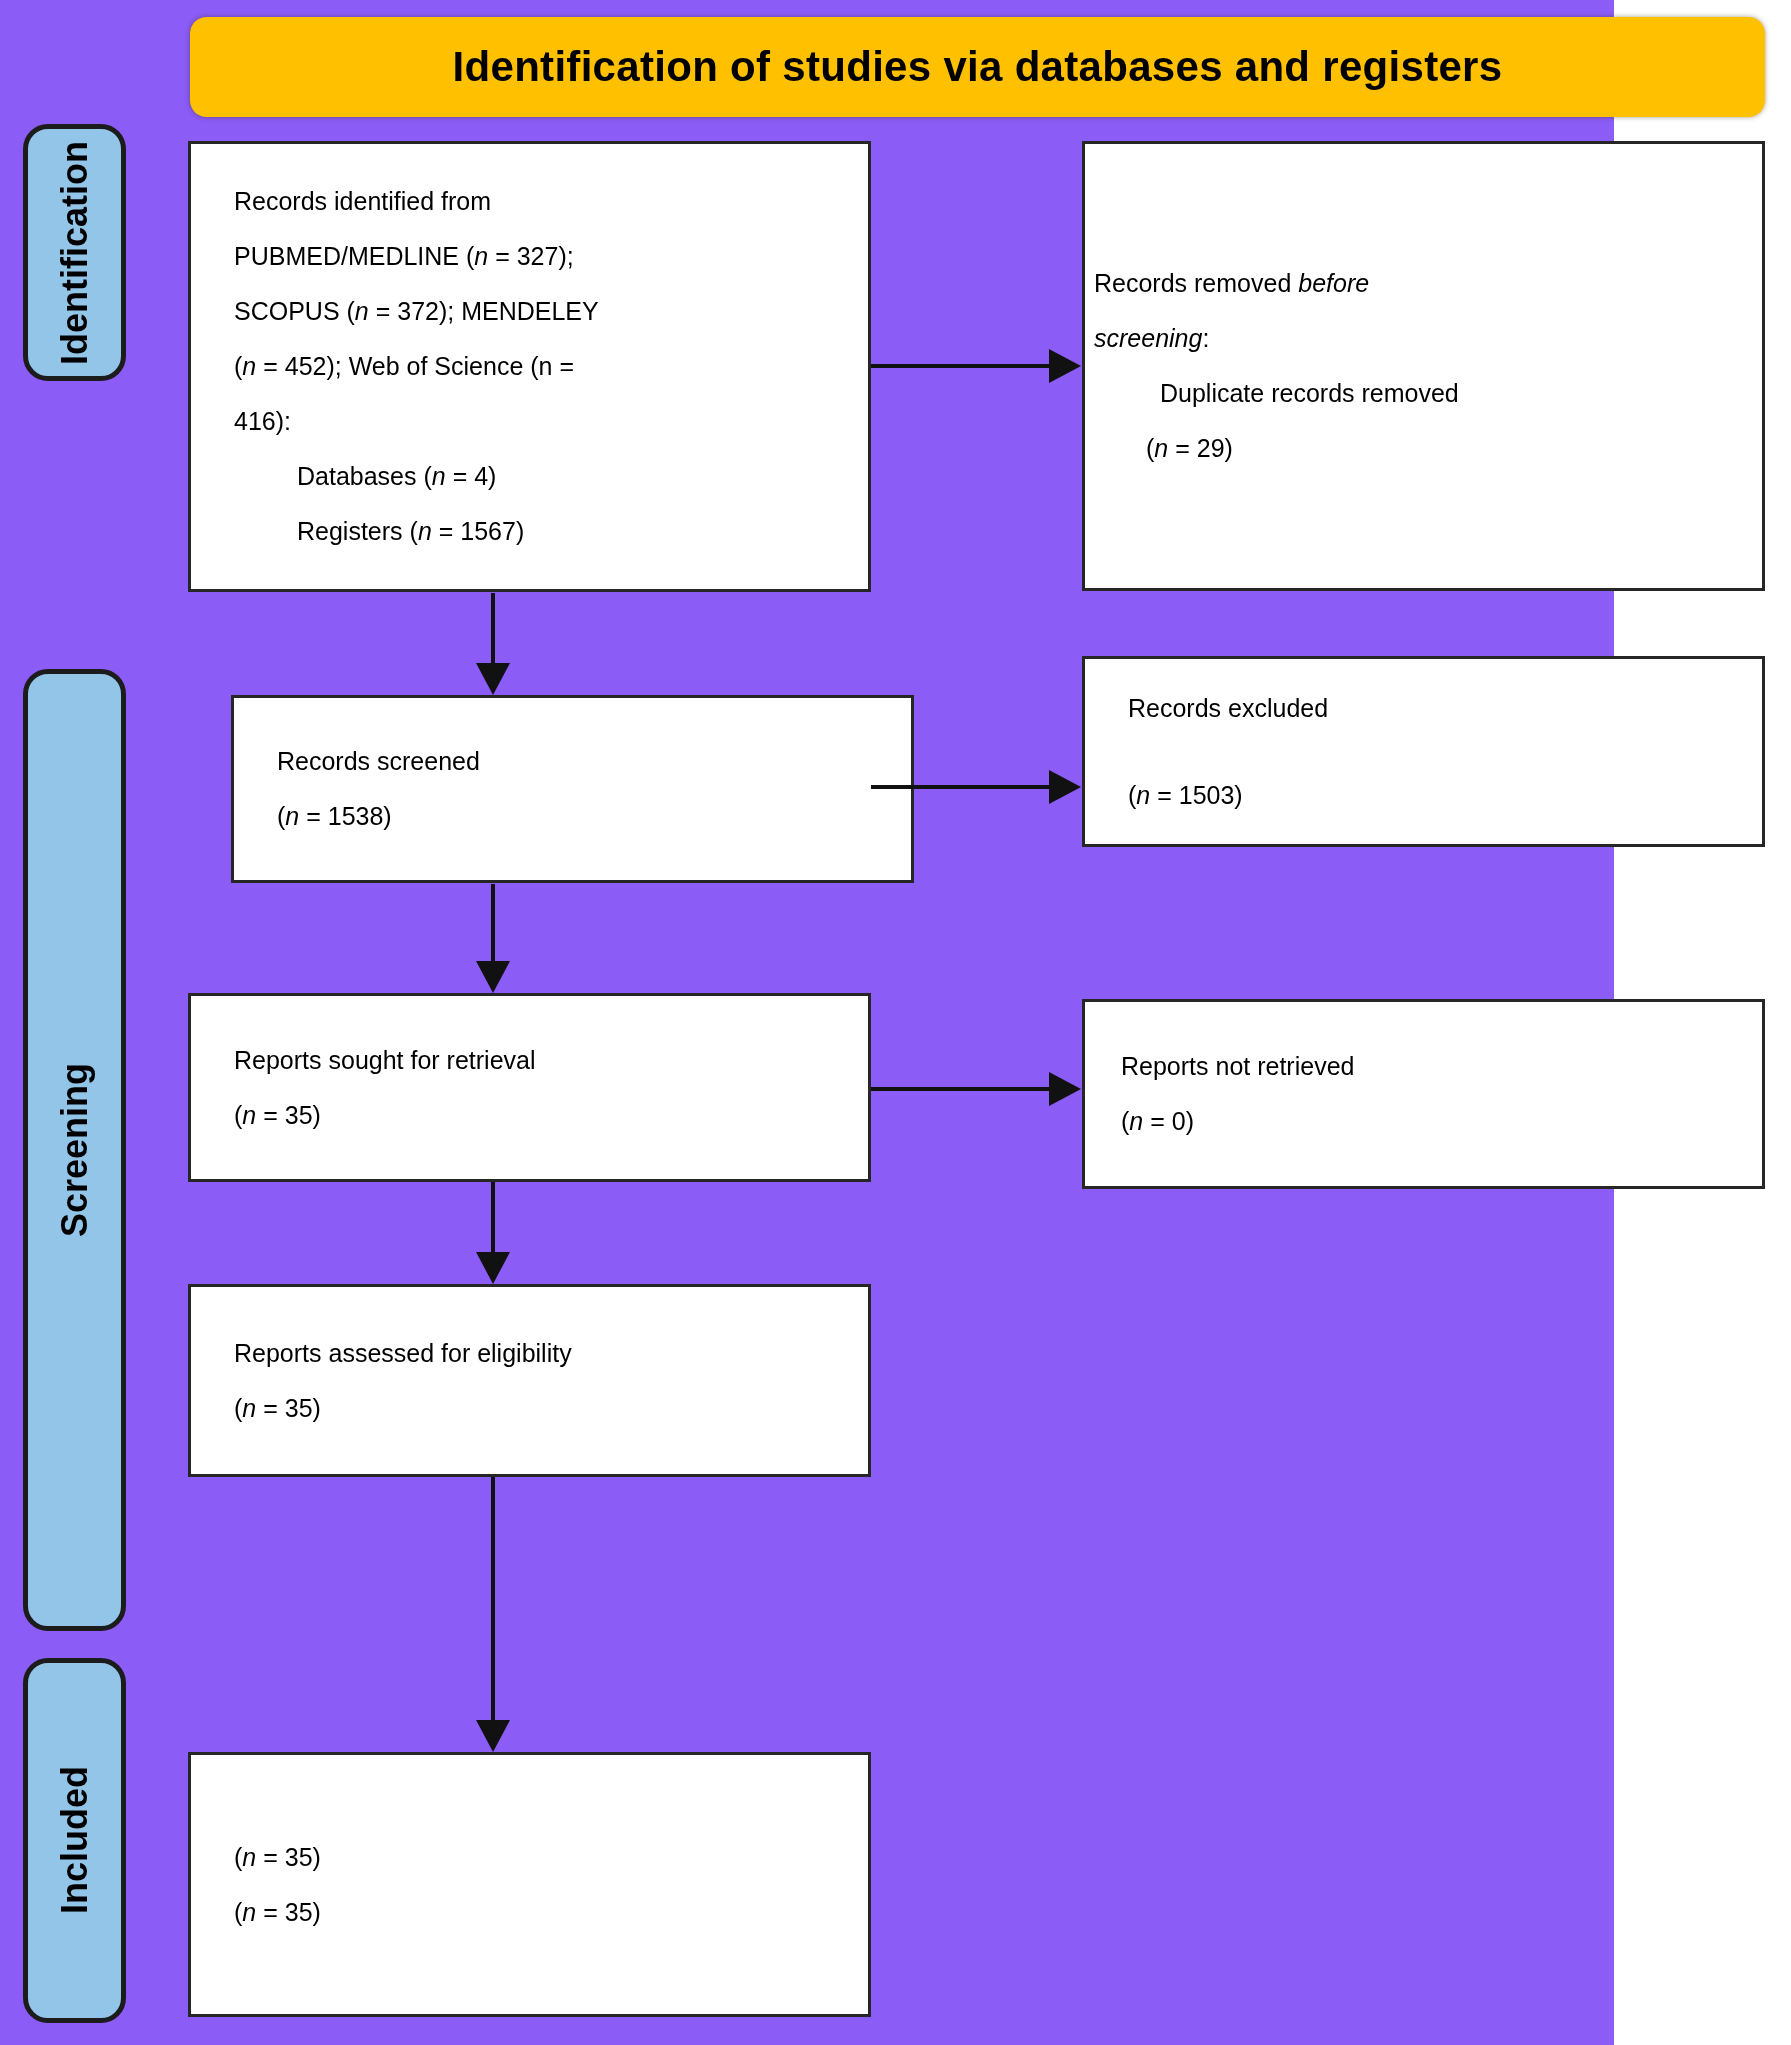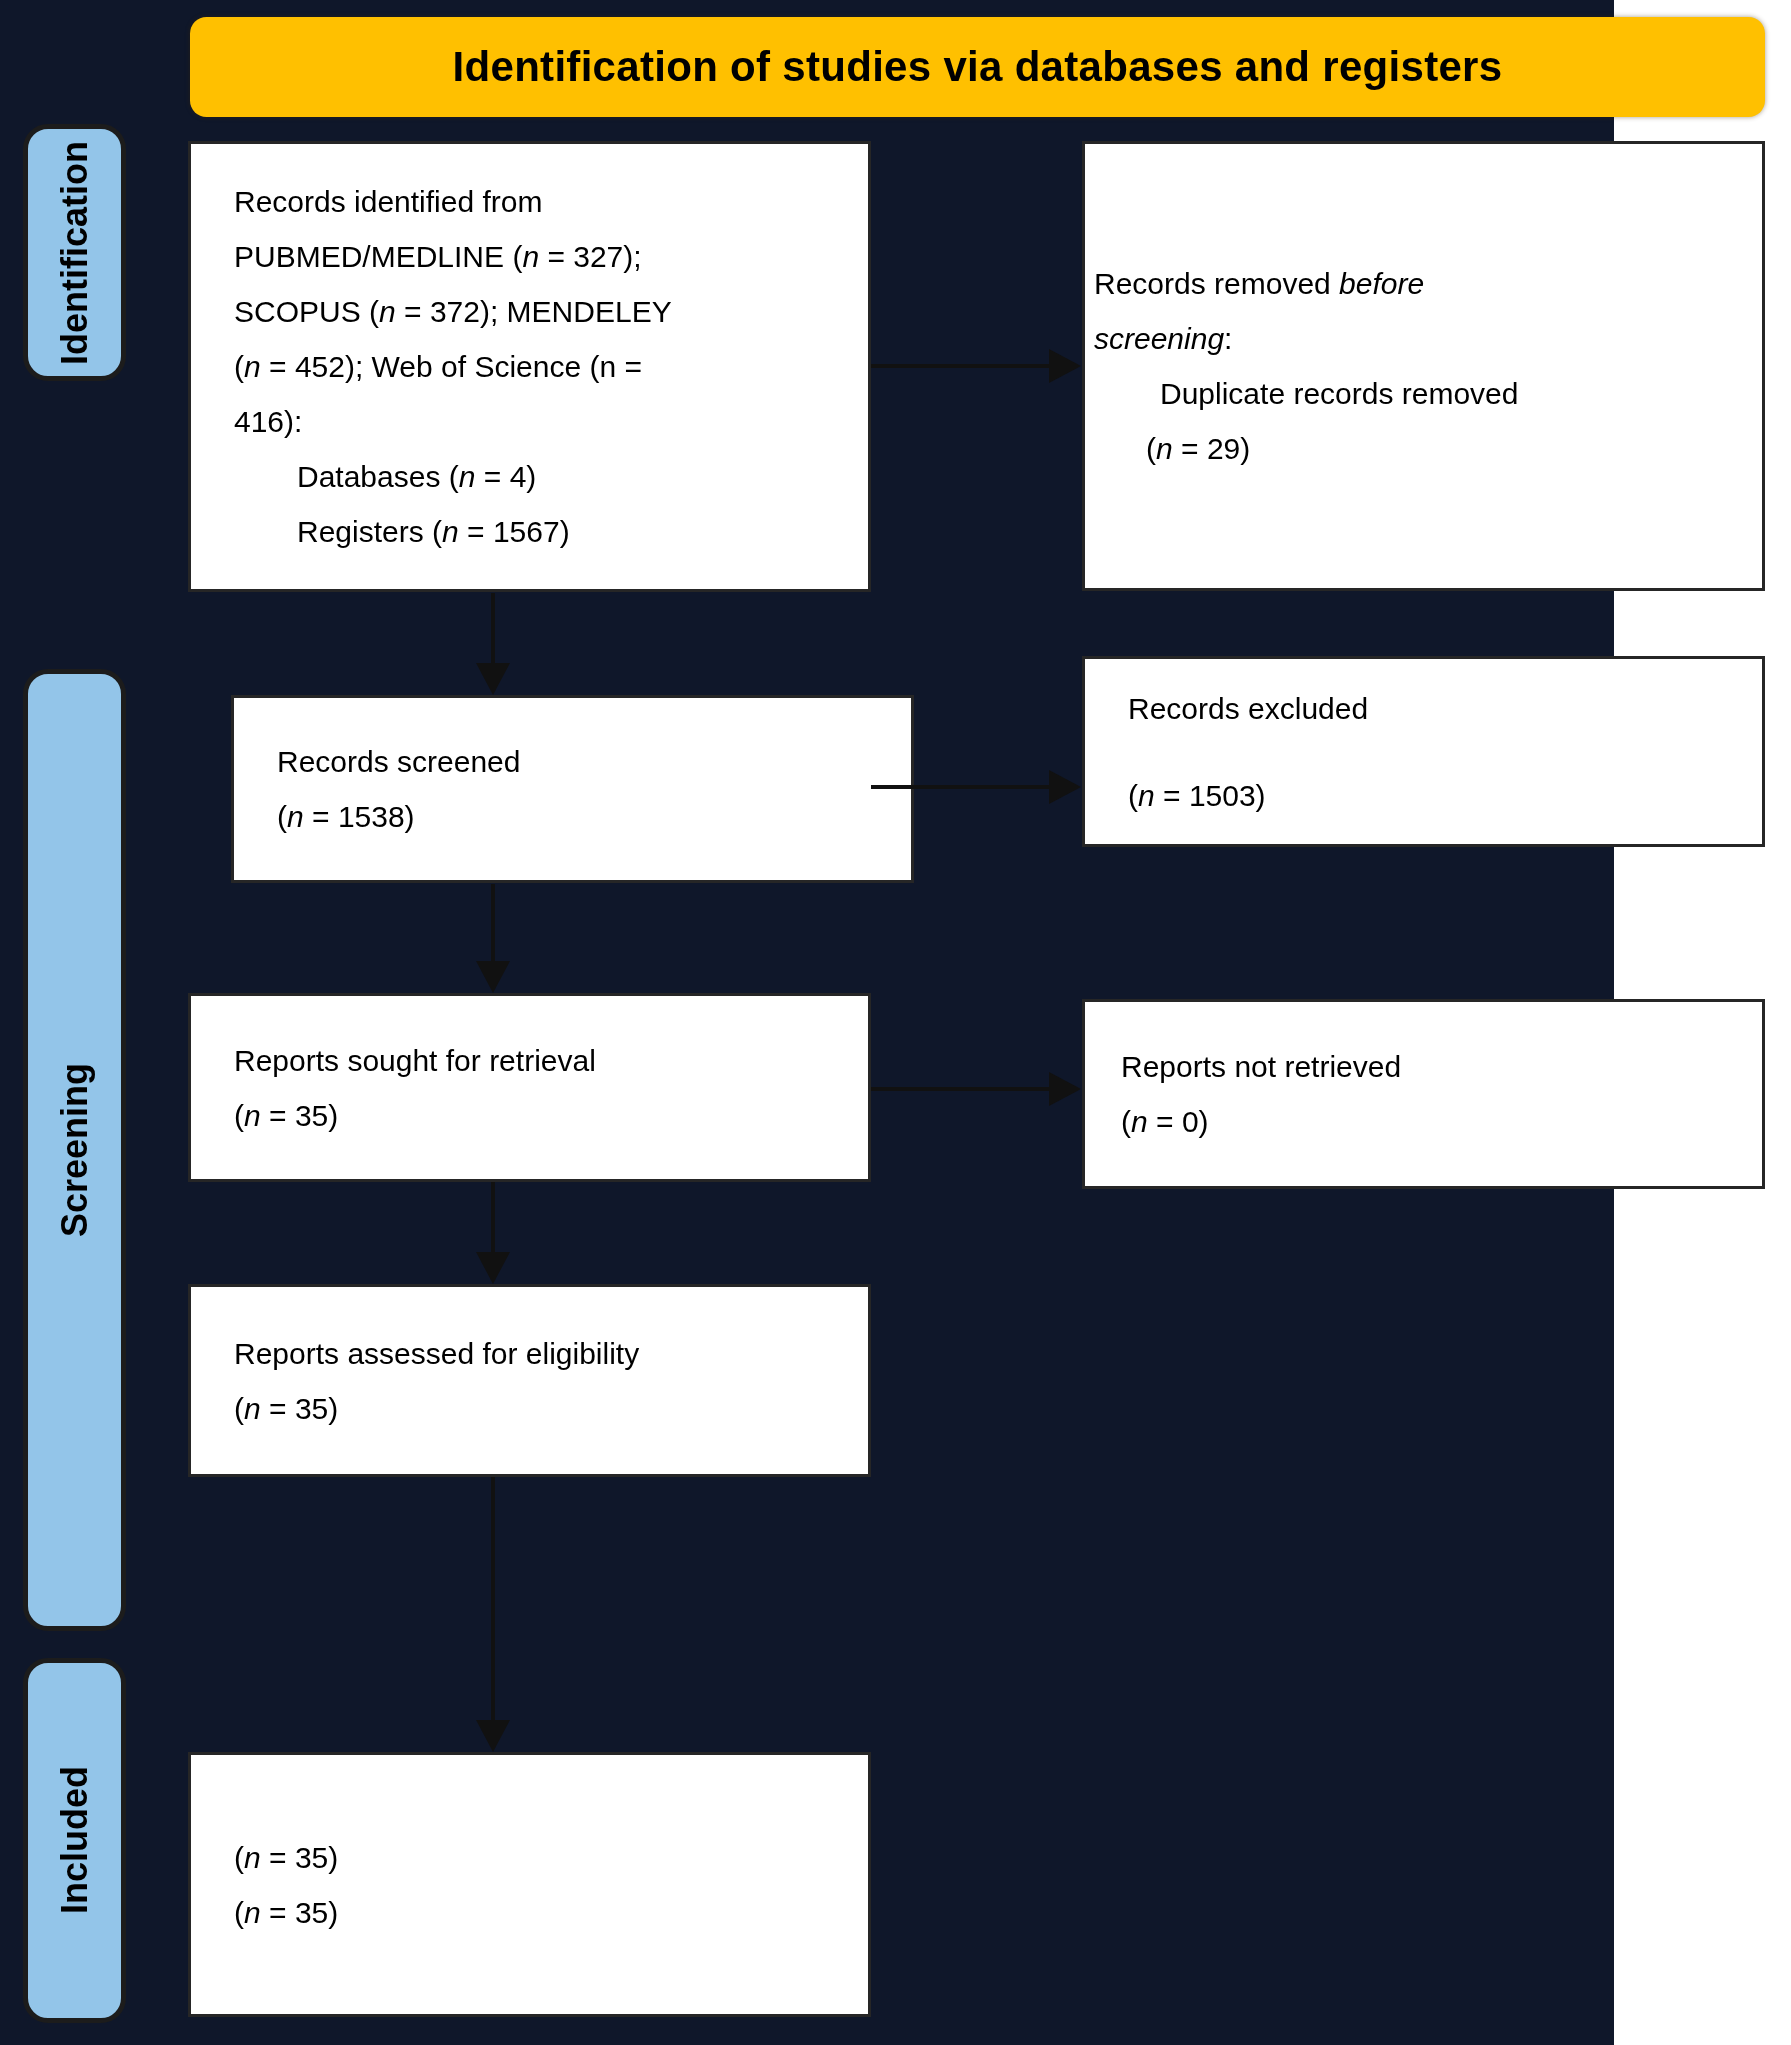--- a/index.html
+++ b/index.html
@@ -4,21 +4,21 @@
 <style>
   html, body {
     margin: 0;
     padding: 0;
     background: #ffffff;
   }
   .canvas {
     position: relative;
     width: 1614px;
     height: 2046px;
-    background: #0f172a;
+    background: #8b5cf6;
     font-family: "Liberation Sans", sans-serif;
     color: #111111;
   }
 
   
   .header-band {
     position: absolute;
     left: 190px; top: 16.5px;
     width: 1575px; height: 100px;
     background: #FFC000;
@@ -64,21 +64,21 @@
   .flow-box {
     position: absolute;
     background: #ffffff;
     border: 3.9px solid #262626;
     box-sizing: border-box;
     display: flex;
     flex-direction: column;
     justify-content: center;
     padding-left: 43px;
     padding-right: 20px;
-    font-size: 30px;
+    font-size: 25px;
     line-height: 55px;
     color: #000000;
   }
   .flow-box em { font-style: italic; font-family: inherit; }
   .col-left  { left: 188px;  width: 683px; }
   .col-right { left: 1082px; width: 683px; }
   .box-records-identified   { top: 141px;  height: 451px; }
   .box-records-removed      { top: 141px;  height: 450px; padding-left: 9px; }
   .box-records-screened     { top: 695px; height: 188px; margin-left: 43px; }
   .box-records-excluded     { top: 656px; height: 191px; gap: 32px; }

